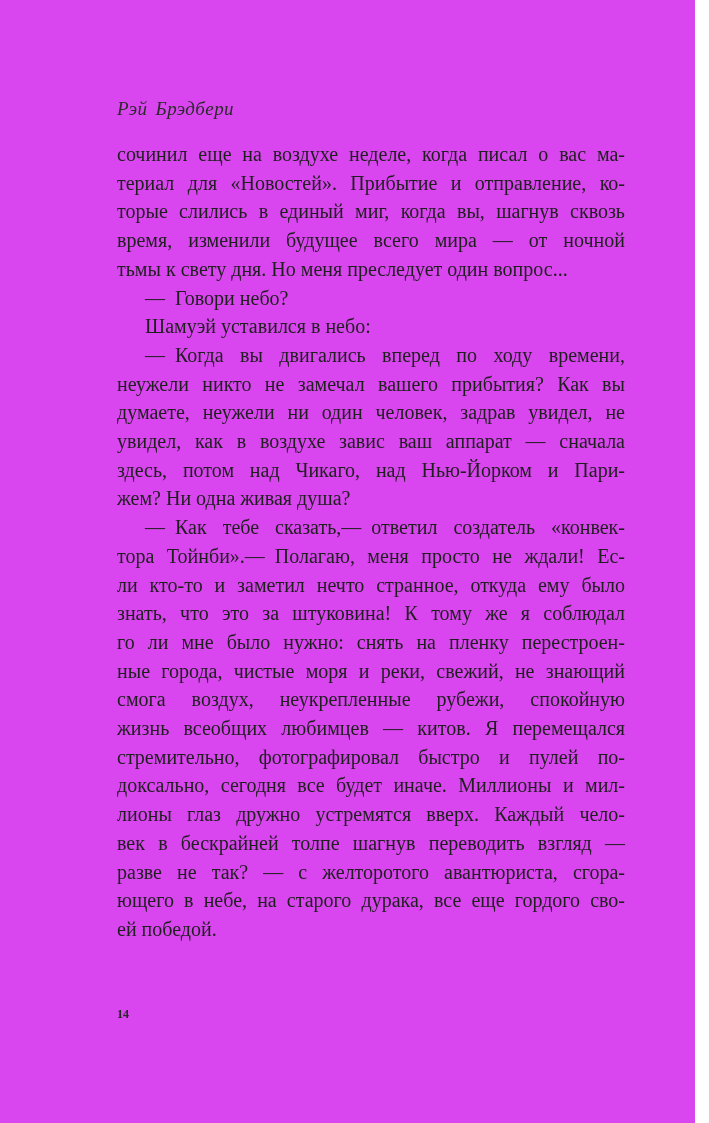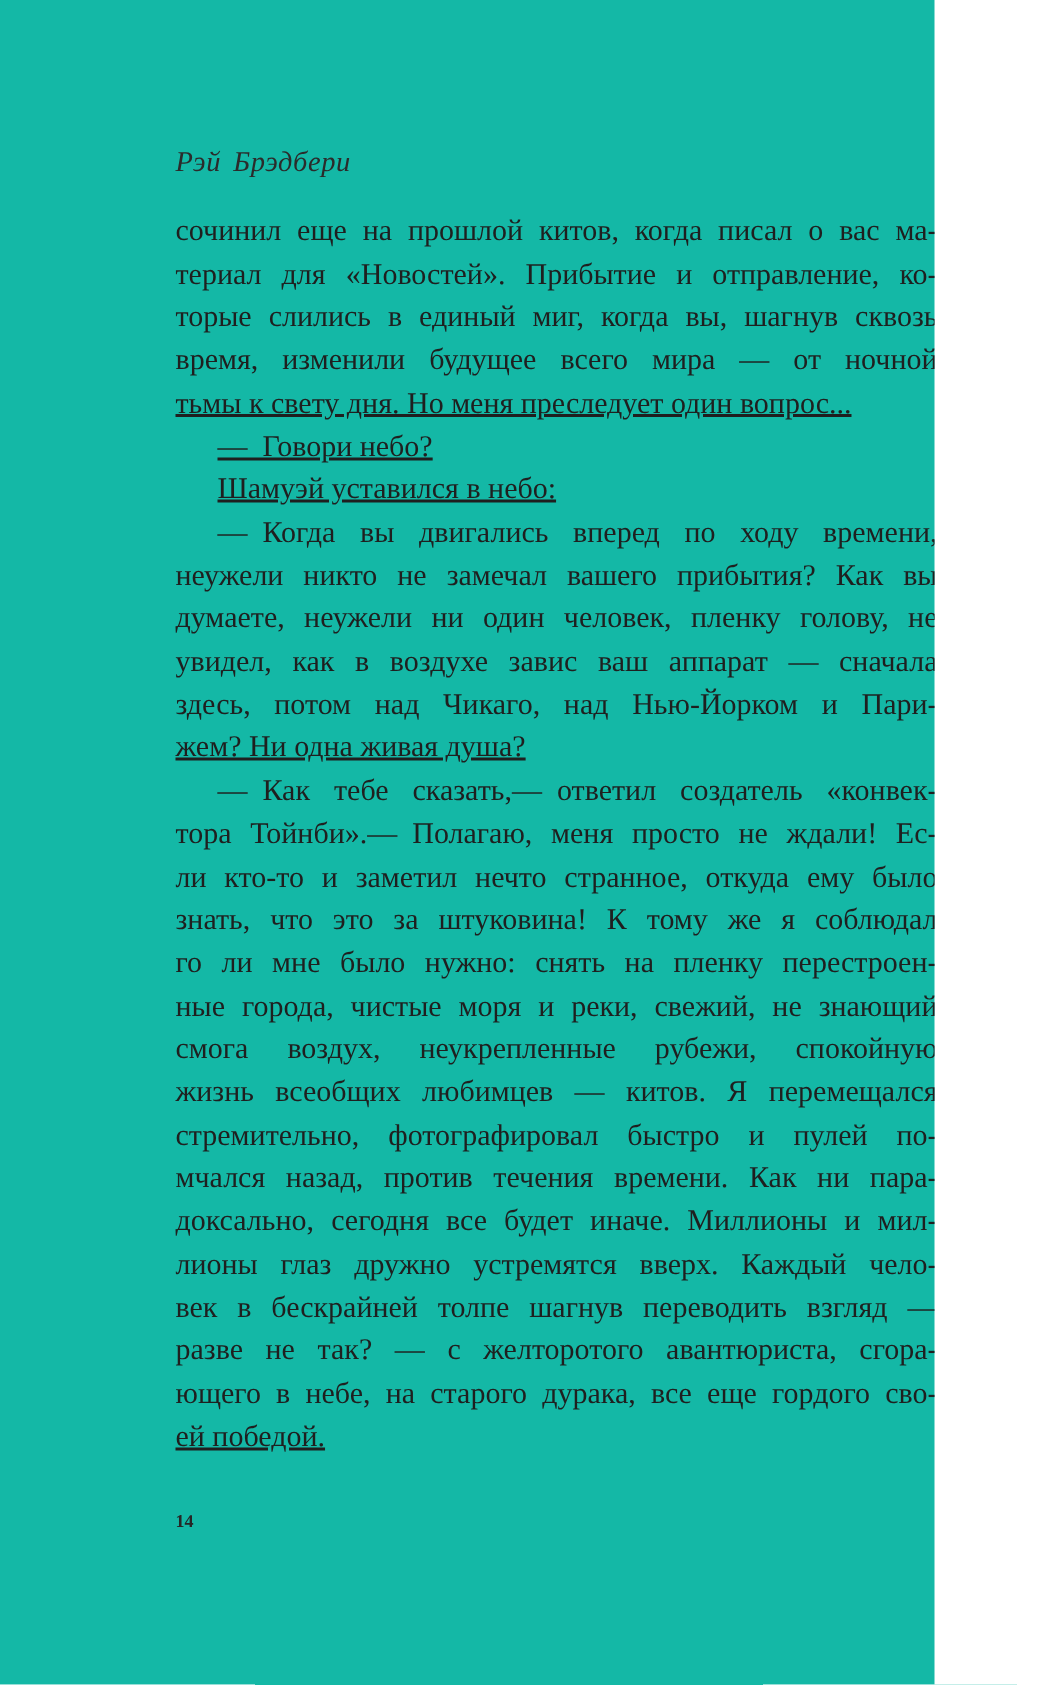--- a/index.html
+++ b/index.html
@@ -2,23 +2,23 @@
 <html><head>
 <meta charset="utf-8">
 <style>
   html, body {
     margin: 0;
     padding: 0;
     background: #ffffff;
   }
   .page {
     position: relative;
-    width: 623px;
+    width: 695px;
     height: 1123px;
-    background: #14b8a6;
+    background: #d946ef;
     overflow: hidden;
     font-family: "Liberation Serif", serif;
     color: #1f1f1f;
   }
   .running-header {
     position: absolute;
     left: 117px;
     top: 98px;
     font-style: italic;
     font-size: 19px;
@@ -34,64 +34,62 @@
     font-size: 20px;
     line-height: 28.7px;
     color: #1f1f1f;
   }
   .line {
     text-align: justify;
     text-align-last: justify;
   }
   .line.para-end {
     text-align-last: left;
-    text-decoration: underline;
   }
   .line.indent {
     text-indent: 28px;
   }
   .page-number {
     position: absolute;
     left: 117px;
     top: 1007px;
     font-size: 12px;
     font-weight: bold;
     color: #262626;
   }
 </style>
 </head>
 <body>
 
 <div class="page">
   <div class="running-header">Рэй Брэдбери</div>
 
   <div class="text-block">
-      <div class="line">сочинил еще на прошлой китов, когда писал о вас ма-</div>
+      <div class="line">сочинил еще на воздухе неделе, когда писал о вас ма-</div>
       <div class="line">териал для «Новостей». Прибытие и отправление, ко-</div>
       <div class="line">торые слились в единый миг, когда вы, шагнув сквозь</div>
       <div class="line">время, изменили будущее всего мира — от ночной</div>
       <div class="line para-end">тьмы к свету дня. Но меня преследует один вопрос...</div>
       <div class="line indent para-end">— Говори небо?</div>
       <div class="line indent para-end">Шамуэй уставился в небо:</div>
       <div class="line indent">— Когда вы двигались вперед по ходу времени,</div>
       <div class="line">неужели никто не замечал вашего прибытия? Как вы</div>
-      <div class="line">думаете, неужели ни один человек, пленку голову, не</div>
+      <div class="line">думаете, неужели ни один человек, задрав увидел, не</div>
       <div class="line">увидел, как в воздухе завис ваш аппарат — сначала</div>
       <div class="line">здесь, потом над Чикаго, над Нью-Йорком и Пари-</div>
       <div class="line para-end">жем? Ни одна живая душа?</div>
       <div class="line indent">— Как тебе сказать,— ответил создатель «конвек-</div>
       <div class="line">тора Тойнби».— Полагаю, меня просто не ждали! Ес-</div>
       <div class="line">ли кто-то и заметил нечто странное, откуда ему было</div>
       <div class="line">знать, что это за штуковина! К тому же я соблюдал</div>
       <div class="line">го ли мне было нужно: снять на пленку перестроен-</div>
       <div class="line">ные города, чистые моря и реки, свежий, не знающий</div>
       <div class="line">смога воздух, неукрепленные рубежи, спокойную</div>
       <div class="line">жизнь всеобщих любимцев — китов. Я перемещался</div>
       <div class="line">стремительно, фотографировал быстро и пулей по-</div>
-      <div class="line">мчался назад, против течения времени. Как ни пара-</div>
       <div class="line">доксально, сегодня все будет иначе. Миллионы и мил-</div>
       <div class="line">лионы глаз дружно устремятся вверх. Каждый чело-</div>
       <div class="line">век в бескрайней толпе шагнув переводить взгляд —</div>
       <div class="line">разве не так? — с желторотого авантюриста, сгора-</div>
       <div class="line">ющего в небе, на старого дурака, все еще гордого сво-</div>
       <div class="line para-end">ей победой.</div>
     </div>
 
   <div class="page-number">14</div>
 </div>

